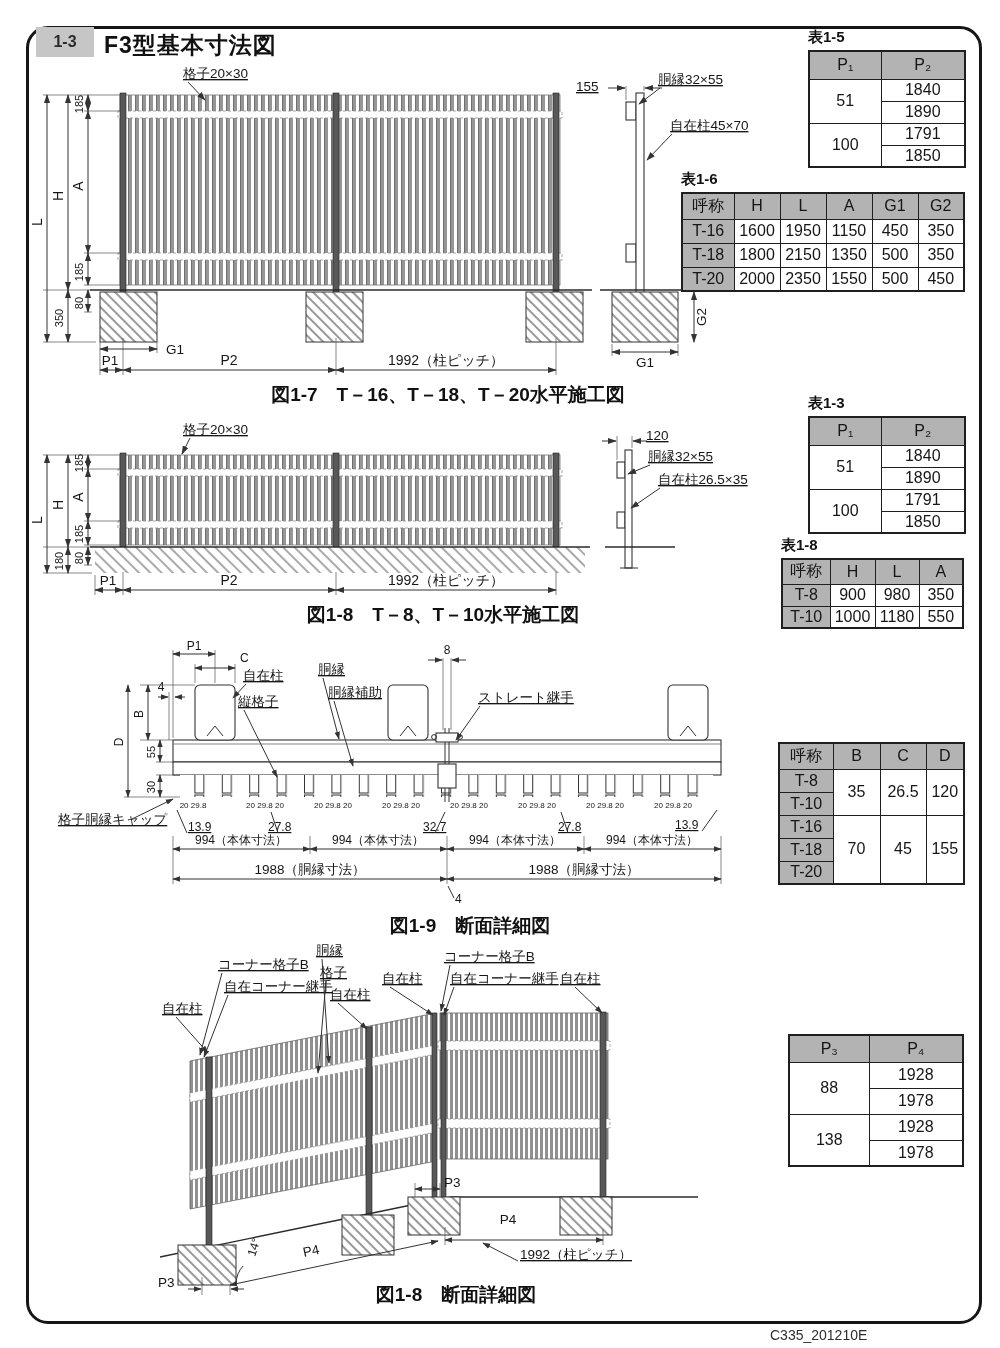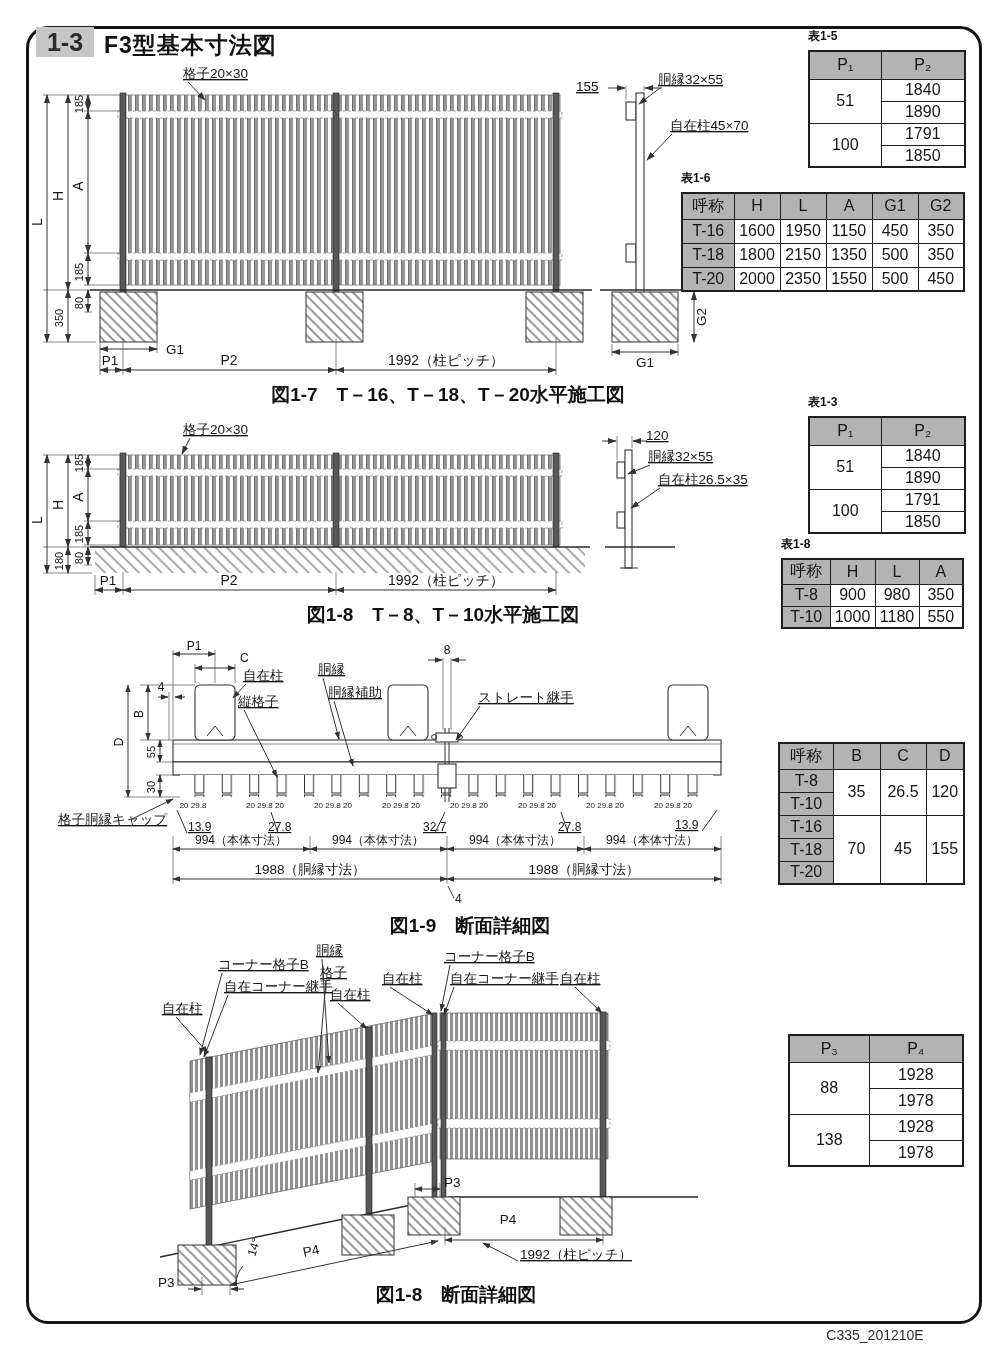--- a/index.html
+++ b/index.html
@@ -1,36 +1,36 @@
 <!DOCTYPE html>
 <html><head>
 <meta charset="utf-8">
 <style>
   *{margin:0;padding:0;box-sizing:border-box}
   html,body{width:1000px;height:1348px}
   body{position:relative;background:#fff;font-family:"Liberation Sans","DejaVu Sans",sans-serif;color:#1a1a1a;overflow:hidden}
   .frame{position:absolute;left:26px;top:26px;width:956px;height:1298px;border:3px solid #161616;border-radius:22px}
-  .badge{position:absolute;left:36px;top:27px;width:58px;height:30px;background:#c6c6c6;color:#2b2b2b;font-size:25px;font-weight:bold;text-align:center;line-height:30px}
+  .badge{position:absolute;left:36px;top:27px;width:58px;height:30px;background:#c6c6c6;color:#2b2b2b;font-size:16px;font-weight:bold;text-align:center;line-height:30px}
   .title{position:absolute;left:104px;top:30px;font-size:23px;font-weight:bold;color:#111;letter-spacing:1px}
-  .tbl-title{position:absolute;font-size:12px;font-weight:bold;color:#111}
+  .tbl-title{position:absolute;font-size:15px;font-weight:bold;color:#111}
   table.dt{position:absolute;border-collapse:collapse;table-layout:fixed;background:#fff;border:2.5px solid #1f1f1f}
   table.dt td,table.dt th{border:1.6px solid #1f1f1f;text-align:center;font-weight:normal;padding:0;overflow:hidden;font-size:16px;color:#161616}
   .hd{background:#b3b3b3}
   .t5 tr,.t7 tr{height:22px}
   .t5 tr:first-child,.t7 tr:first-child{height:28px}
   .t6 tr{height:24px}
   .t6 tr:first-child{height:26px}
   .t8 tr{height:22px}
   .t8 tr:first-child{height:25px}
   .t9 tr{height:23px}
   .t9 tr:first-child{height:26px}
   .t10 tr{height:26px}
   .t10 tr:first-child{height:27px}
   .t10 td,.t10 th{font-size:17px}
-  .code{position:absolute;left:770px;top:1327px;width:210px;text-align:center;font-size:14px;color:#2e2e2e}
+  .code{position:absolute;left:770px;top:1327px;width:210px;text-align:left;font-size:14px;color:#2e2e2e}
   svg{position:absolute;overflow:visible}
   svg text{font-size:14px;fill:#161616}
   .d{stroke:#333;stroke-width:1;fill:none}
   .g{stroke:#2b2b2b;stroke-width:1.4;fill:none}
   .e{stroke:#555;stroke-width:0.7;fill:none}
   .w{fill:#fff;stroke:#333;stroke-width:1.1}
   .post{fill:#585858;stroke:#222;stroke-width:0.6}
   .rail{fill:#fff;stroke:#8f8f8f;stroke-width:0.8;stroke-dasharray:3 2}
   .lb{font-size:13.5px}
   .sm{font-size:12px}

